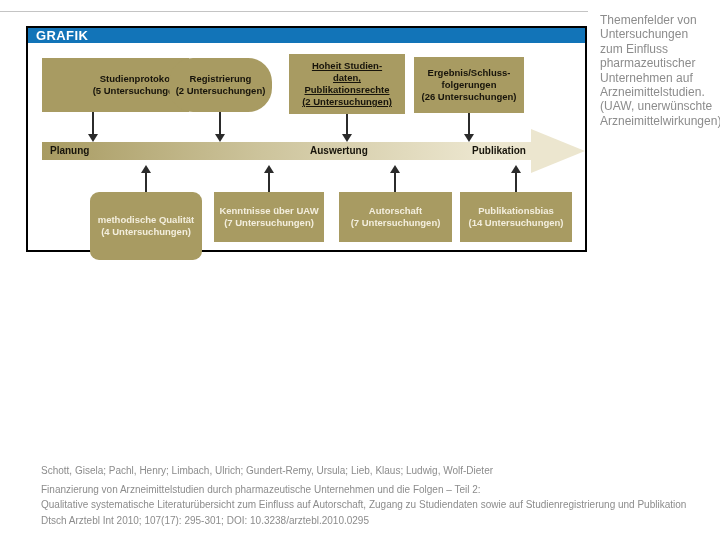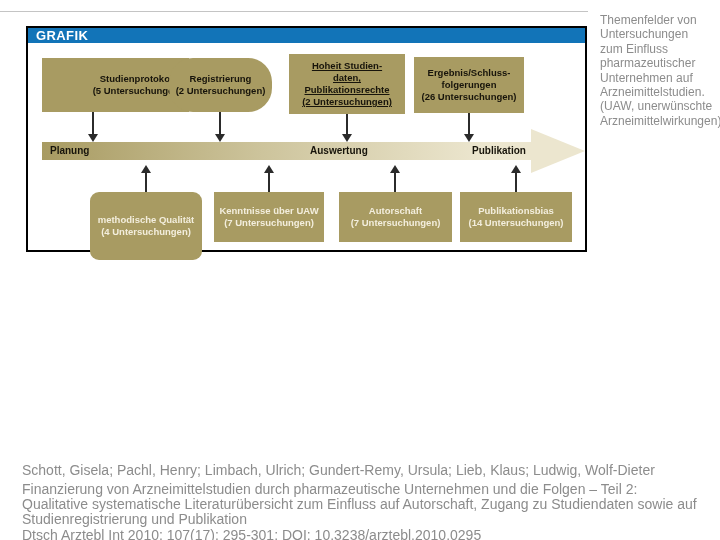--- a/index.html
+++ b/index.html
@@ -56,21 +56,21 @@
     width:0;height:0;border-left:5px solid transparent;border-right:5px solid transparent;
     border-bottom:8px solid #2b2b2b;
   }
   
   .side-caption{
     position:absolute;left:600px;top:13px;width:118px;
     font-size:12px;line-height:14.4px;color:#8c8c8c;white-space:pre-line;
   }
   
   .citation{position:absolute;left:22px;top:463px;width:680px;color:#8c8c8c;}
-  .citation div{font-size:14px;line-height:15px;}
+  .citation div{font-size:10px;line-height:15px;margin-left:19px;}
   .cit-authors{margin-bottom:4px;}
   .cit-journal{margin-top:1px;}
 </style>
 </head>
 <body>
 
 <div class="top-rule"></div>
 
 <div class="figure-frame">
   <div class="figure-header">

